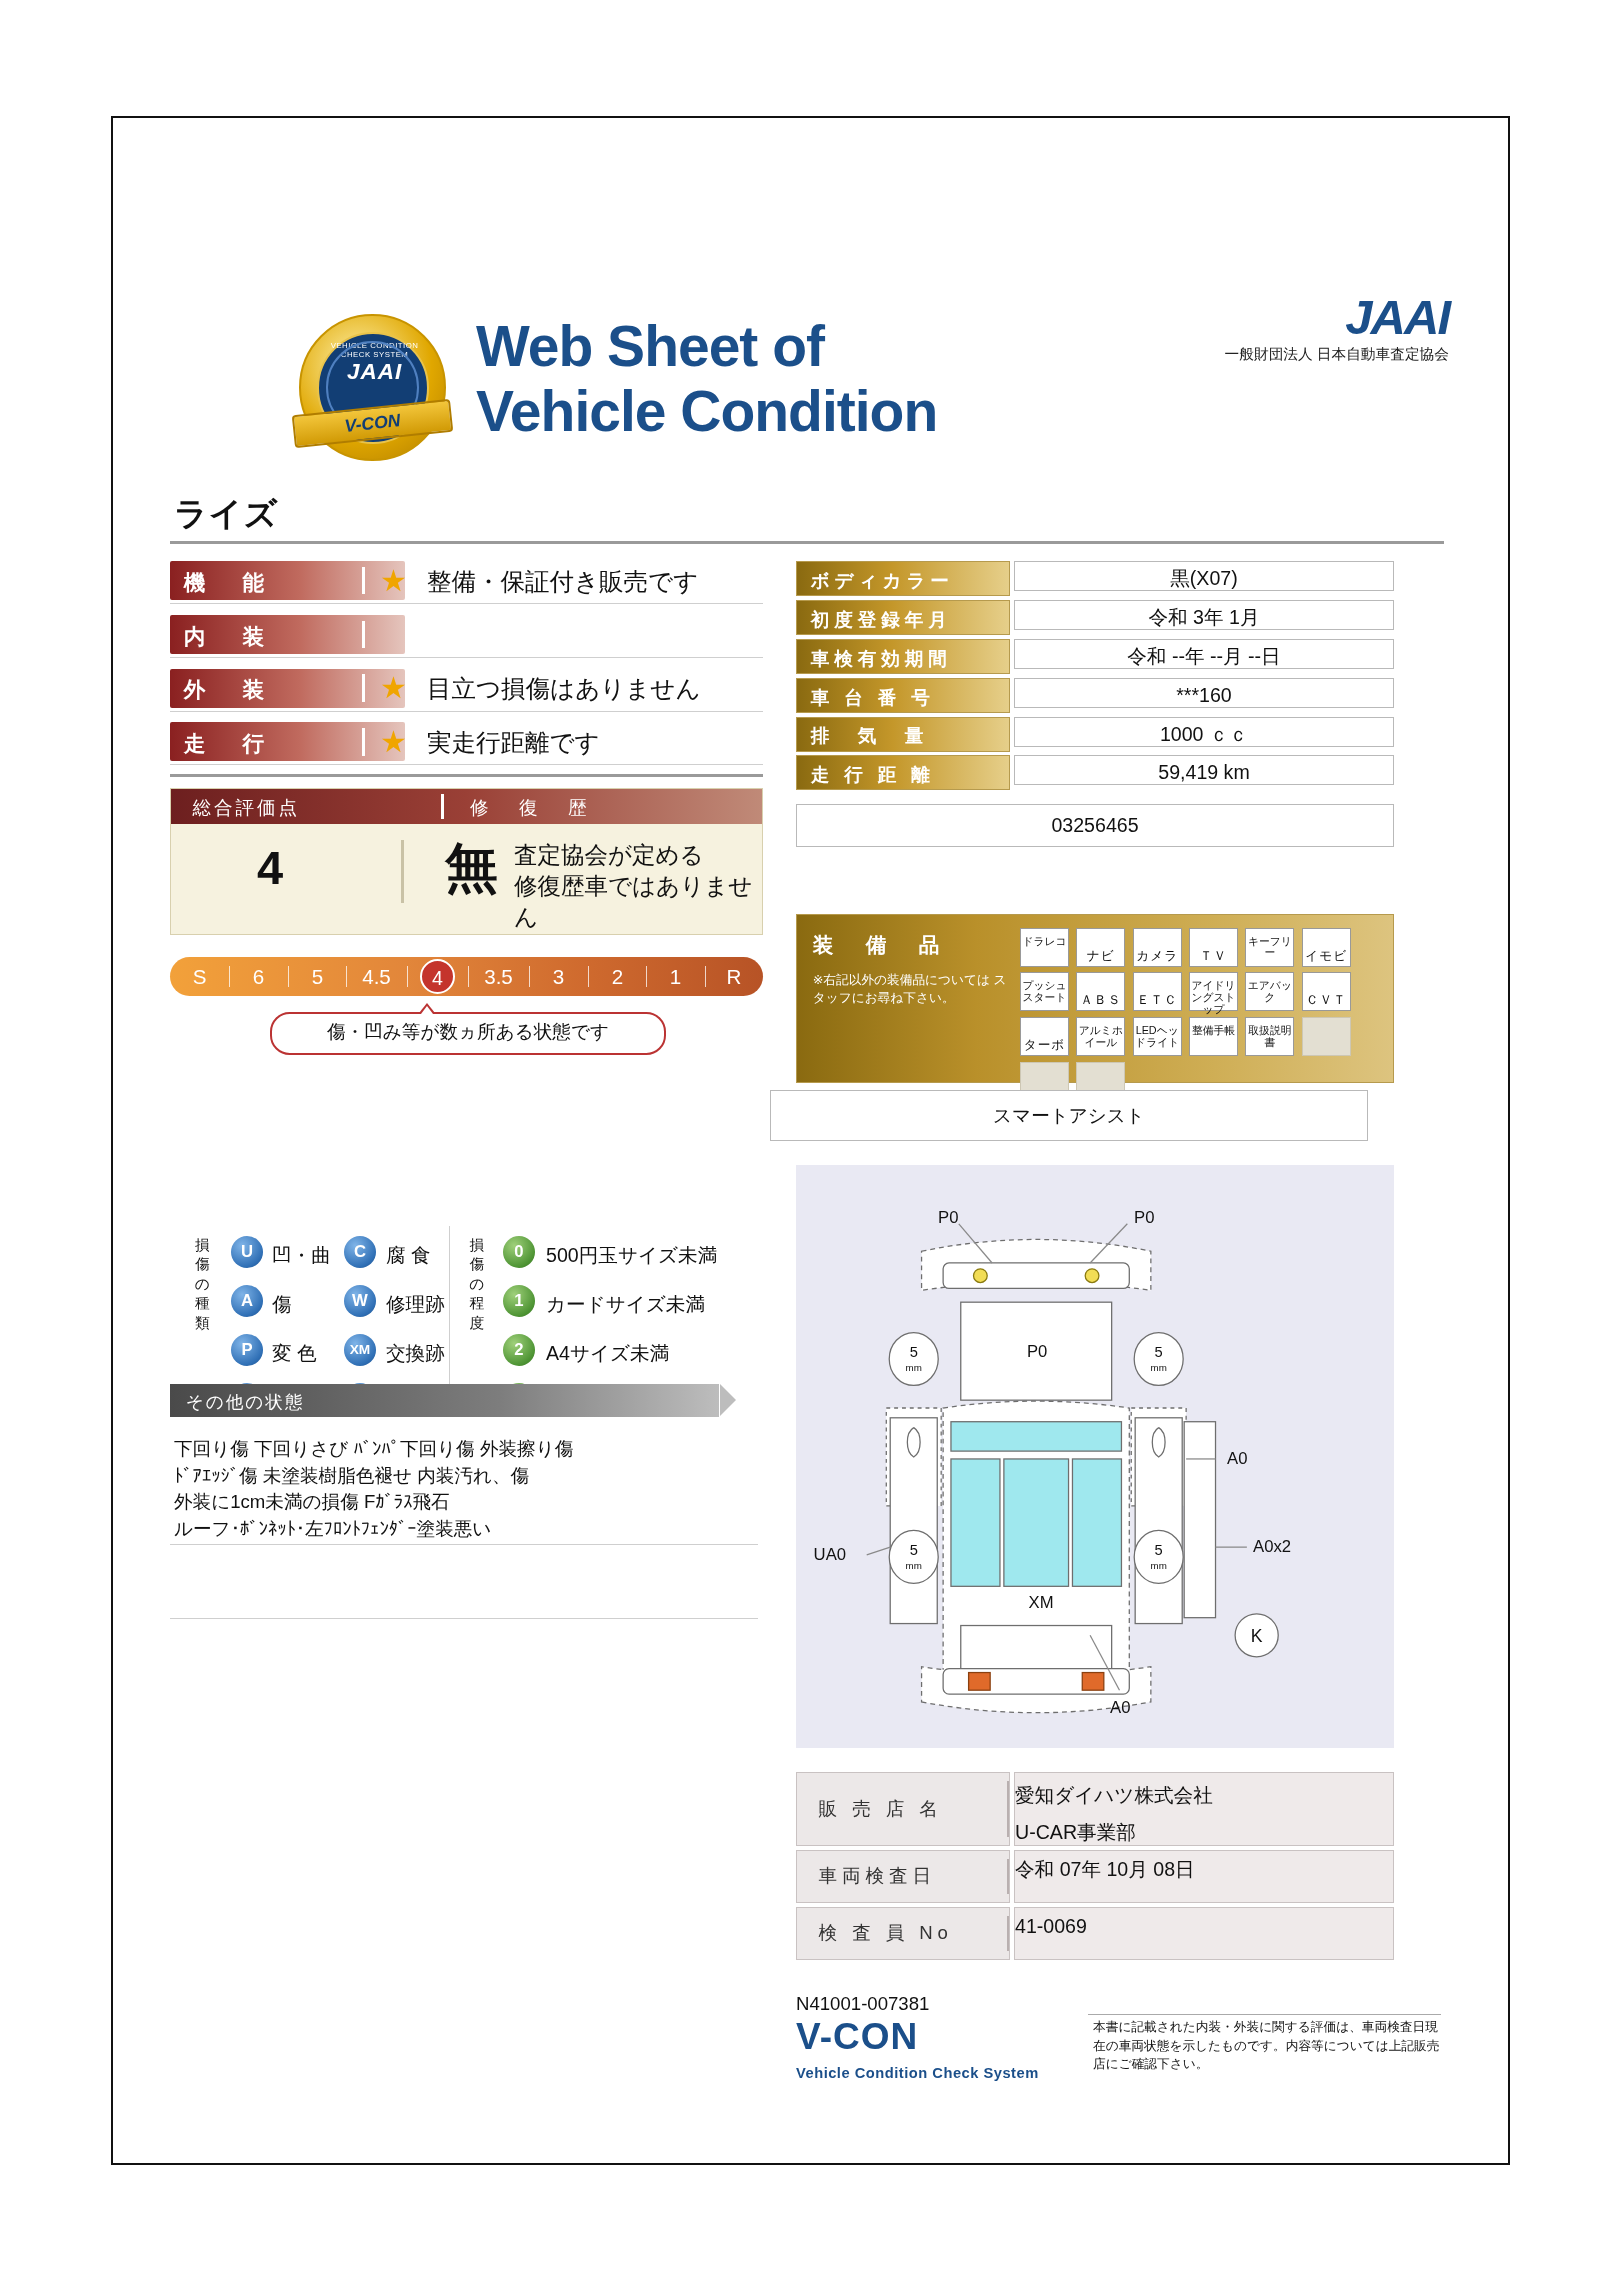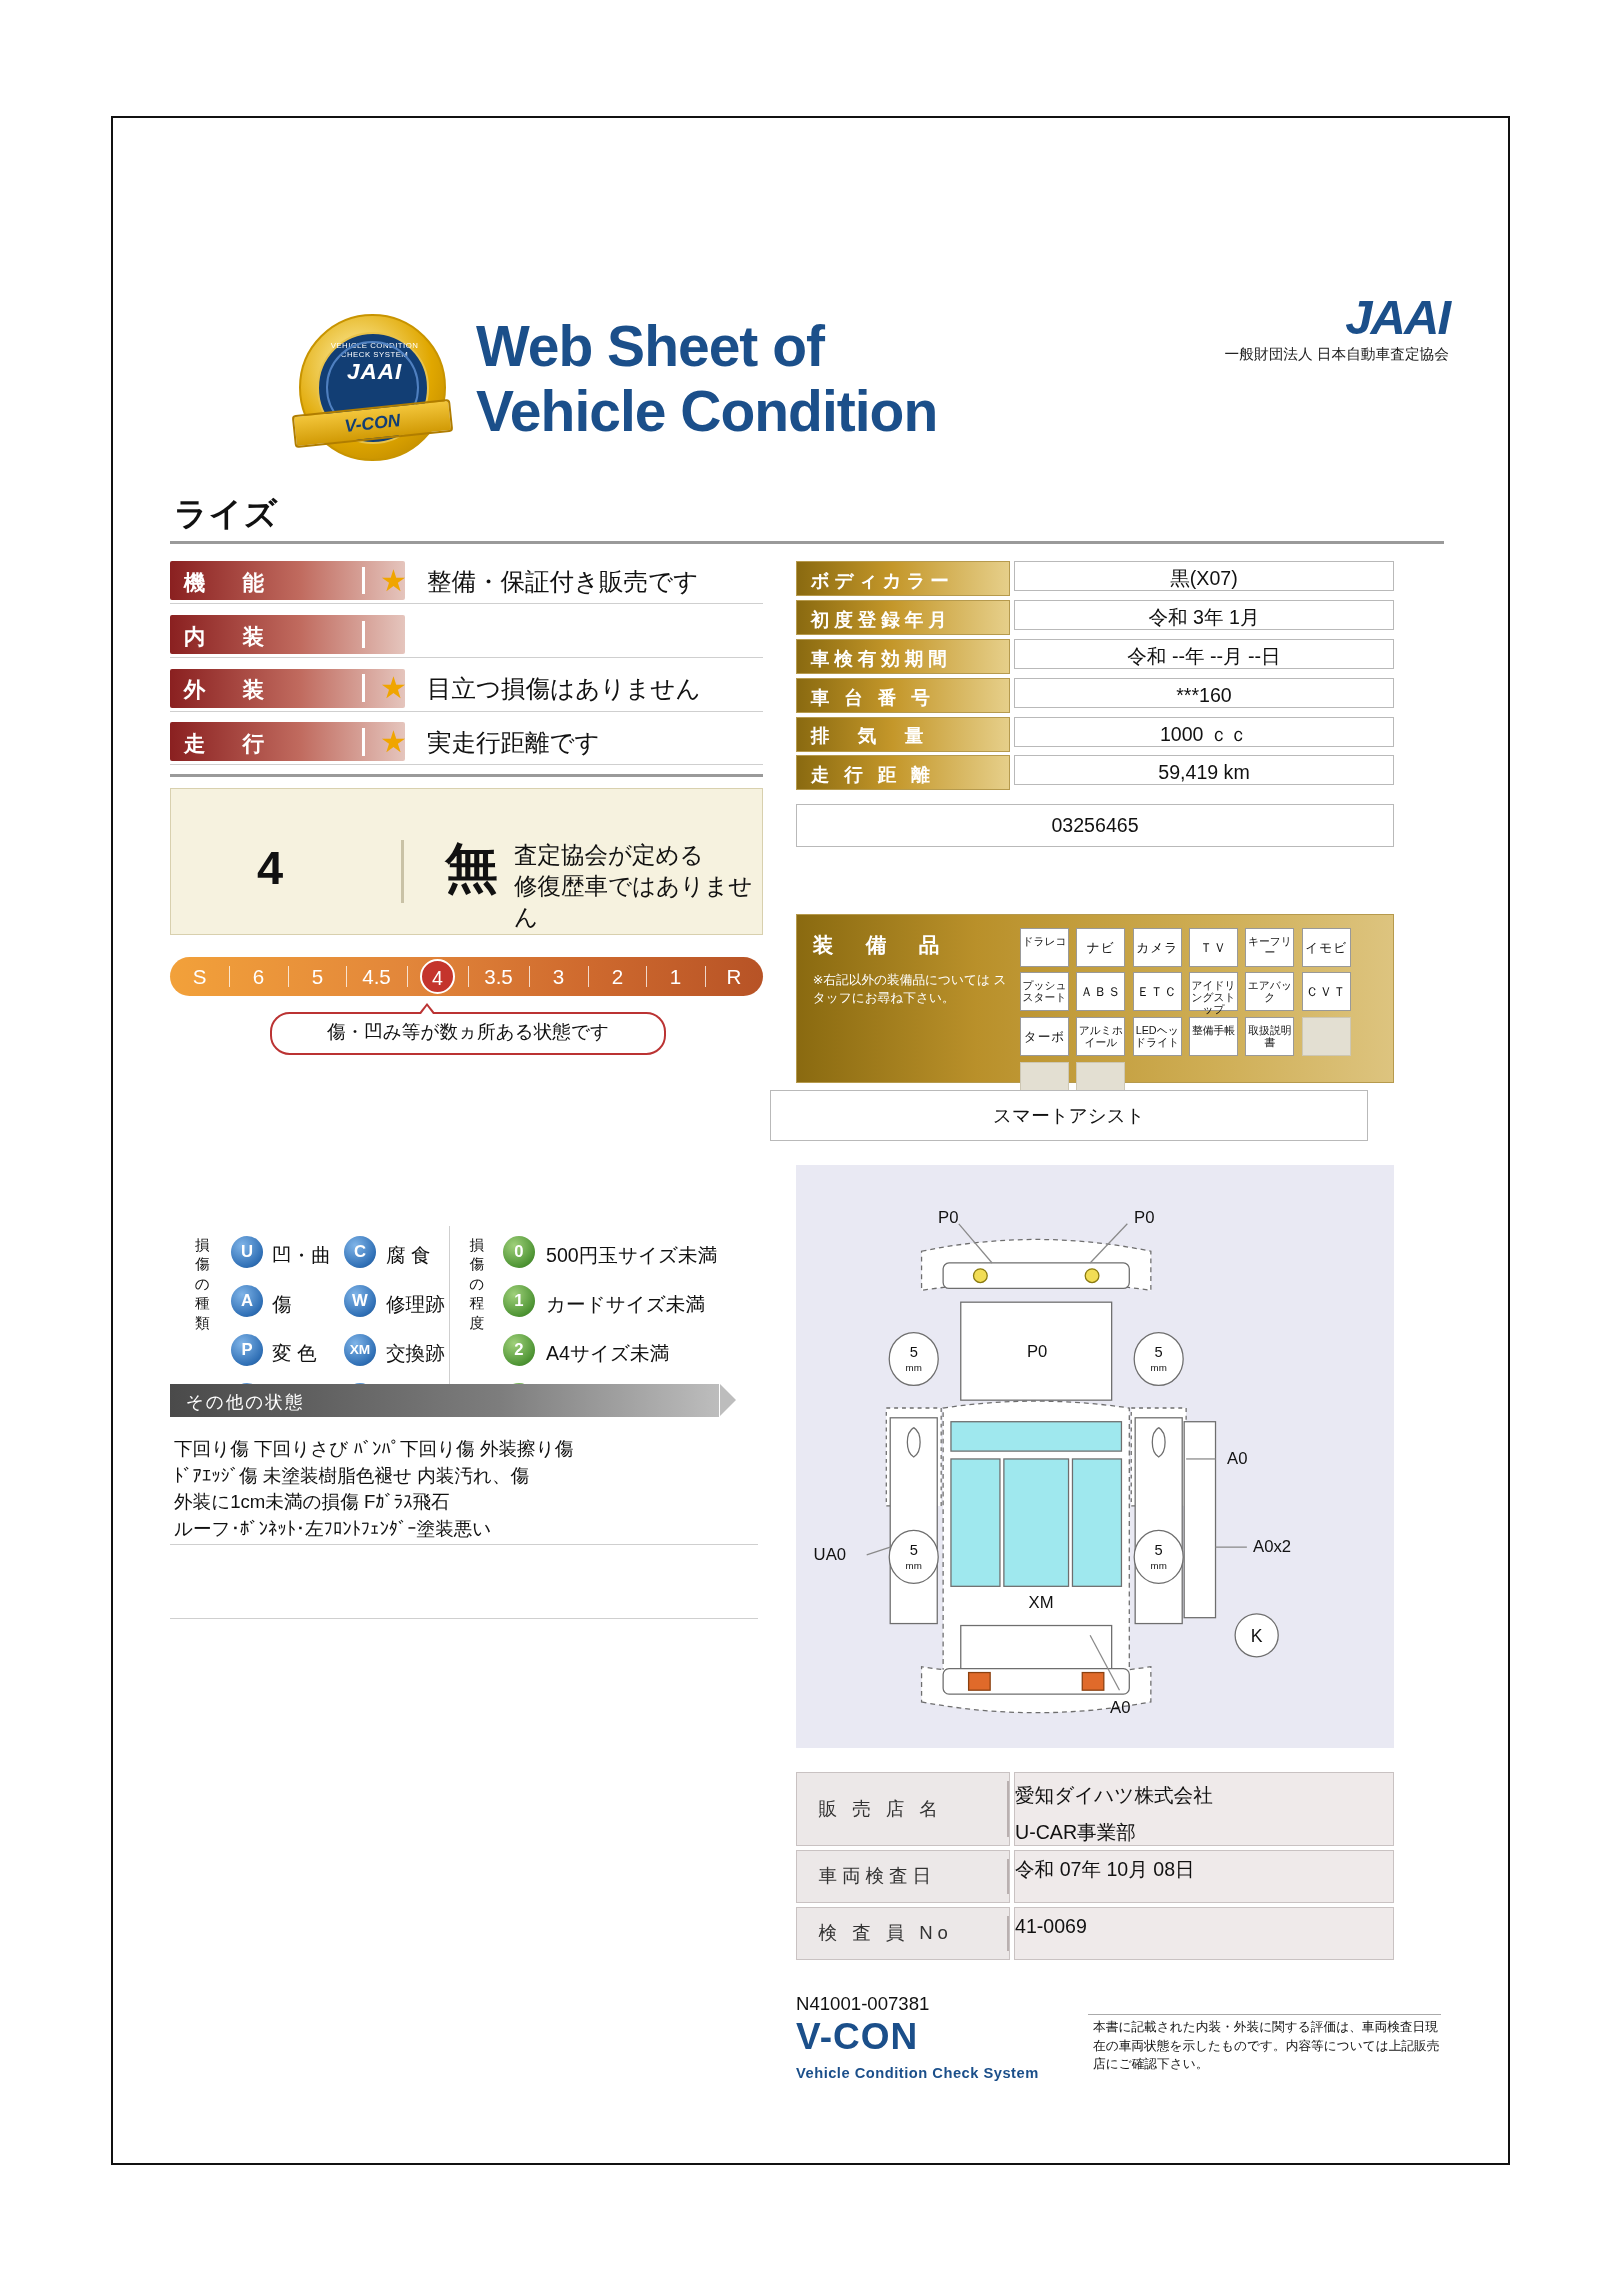--- a/index.html
+++ b/index.html
@@ -77,21 +77,21 @@
   .spec-full span{display:block;text-align:center;line-height:41px;font-size:19.6px;}
 
   
   .equip{position:absolute;left:683px;top:796px;width:598px;height:169px;
      background:linear-gradient(90deg,#8a6a10,#b9902a 30%,#cfae55 70%,#ddc47f);border:1px solid #b69a4d;box-sizing:border-box;}
   .equip-title{position:absolute;left:15.7px;top:15.7px;color:#fff;font-size:20.6px;letter-spacing:5.9px;font-weight:bold;}
   .equip-note{position:absolute;left:15.7px;top:57px;width:196px;color:#fff;font-size:12.7px;line-height:17.6px;}
   .equip-grid{position:absolute;left:223px;top:9.8px;width:363px;}
   .eq{display:inline-block;width:49px;height:39px;margin:2.9px 2.9px 2.9px 0;background:#fff;border:1px solid #999;box-sizing:border-box;
      font-size:11.8px;line-height:12.7px;text-align:center;color:#111;padding-top:5.9px;vertical-align:top;}
-  .eq.e2{padding-top:13px;font-size:12.7px;letter-spacing:1px;}
+  .eq.e2{padding-top:21px;font-size:12.7px;letter-spacing:1px;}
   .eq.blank{background:#e3dfd2;border-color:#cdc7b4;}
   .eq.small{font-size:10.8px;line-height:11.8px;padding-top:6.9px;}
   .equip-foot{position:absolute;left:657px;top:972px;width:598px;height:51px;border:1px solid #b9b9b9;box-sizing:border-box;background:#fff;}
   .equip-foot span{display:block;text-align:center;line-height:49px;font-size:18.6px;}
 
   
   .secbar{position:absolute;height:33px;background:linear-gradient(90deg,#4a4a4a,#7d7d7d 60%,#bdbdbd);}
   .secbar span{position:absolute;left:15.7px;top:5.9px;color:#fff;font-size:17.6px;letter-spacing:2px;}
   .secbar:after{content:"";position:absolute;right:-16.7px;top:0;border-top:16.7px solid transparent;border-bottom:16.7px solid transparent;border-left:16.7px solid #bdbdbd;}
 
@@ -201,20 +201,25 @@
           </div>
         <div class="star">★</div>
         <div class="rate-text">実走行距離です</div>
         <div class="rate-underline"></div>
       </div>
     </div>
 
     <div class="hr-mid"></div>
 
     <div class="score-box">
+      <div class="score-head">
+        <div class="t1">総合評価点</div>
+        <div class="bar"></div>
+        <div class="t2">修　復　歴</div>
+      </div>
       <div class="score-val">4</div>
       <div class="score-divider"></div>
       <div class="score-mu">無</div>
       <div class="score-note">
         <div>査定協会が定める</div>
         <div>修復歴車ではありません</div>
       </div>
     </div>
 
     <div class="scale">

